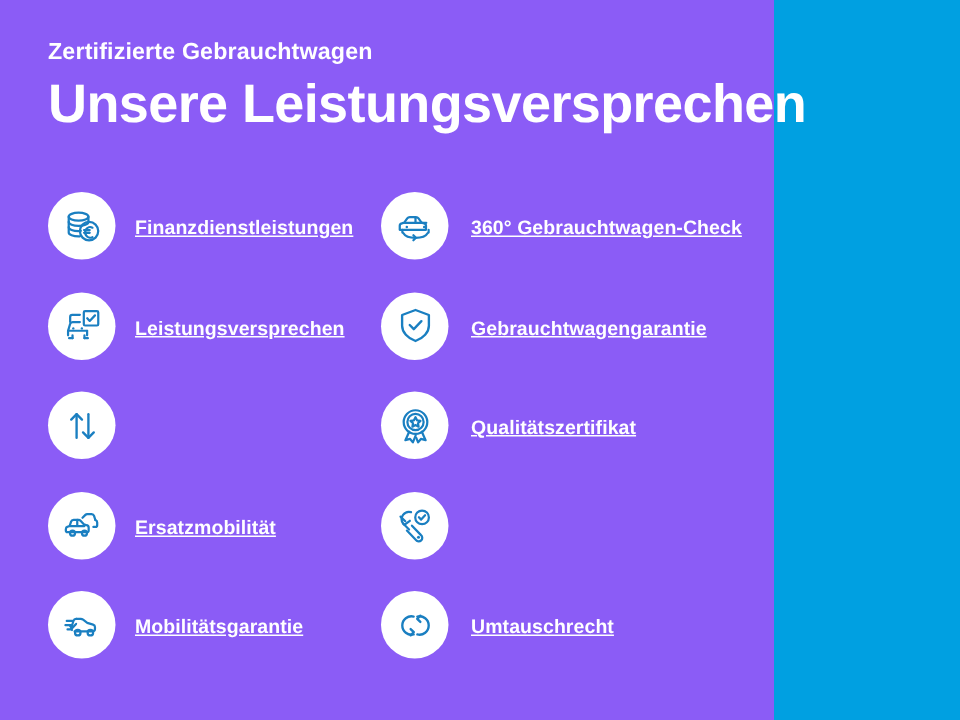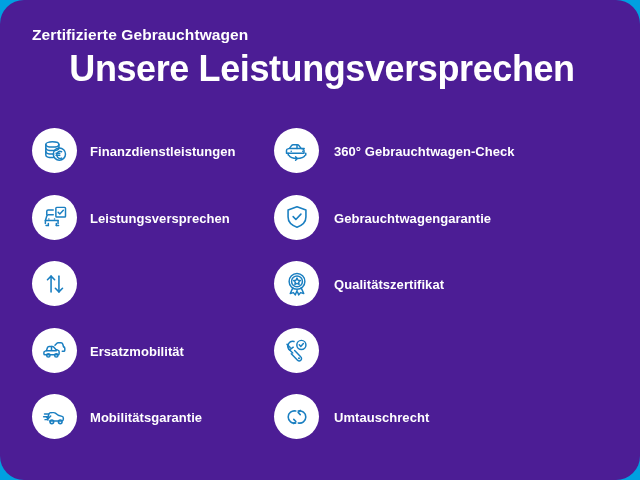--- a/index.html
+++ b/index.html
@@ -9,25 +9,24 @@
   }
   body {
     width: 640px;
     height: 480px;
     overflow: hidden;
     font-family: "Liberation Sans", sans-serif;
     background: #00a0e1;
   }
   #slide {
     position: relative;
-    width: 640px;
+    width: 516px;
     height: 480px;
-    background: #4c1d95;
+    background: #8b5cf6;
     box-sizing: border-box;
-    border-radius: 24px;
   }
 
   
   .header {
     position: absolute;
     left: 32px;
     top: 26px;
     width: 580px;
   }
   .eyebrow {
@@ -39,36 +38,35 @@
     white-space: nowrap;
   }
   .title {
     margin-top: 7px;
     font-size: 36px;
     font-weight: bold;
     color: #ffffff;
     letter-spacing: -0.4px;
     line-height: 1.05;
     white-space: nowrap;
-    text-align: center;
   }
 
   
   .grid {
     position: absolute;
     left: 0;
     top: 128px;
     width: 640px;
   }
   .column {
     position: absolute;
     top: 0;
   }
   .column.col-left  { left: 32px;  width: 234px; }
-  .column.col-right { left: 274px; width: 360px; }
+  .column.col-right { left: 254px; width: 360px; }
 
   .feature {
     position: relative;
     height: 66.5px;
     display: flex;
     align-items: flex-start;
   }
   .badge {
     flex: 0 0 auto;
     width: 45px;
@@ -87,20 +85,21 @@
   .feature-label {
     flex: 1 1 auto;
     color: #ffffff;
     font-size: 13px;
     font-weight: bold;
     letter-spacing: 0.05px;
     line-height: 1;
     padding-top: 17px;
     padding-left: 13px;
     white-space: nowrap;
+    text-decoration: underline;
   }
   .col-right .feature-label { padding-left: 15px; }
 </style>
 </head>
 <body>
 
 <div id="slide">
 
   <div class="header">
     <div class="eyebrow">Zertifizierte Gebrauchtwagen</div>

